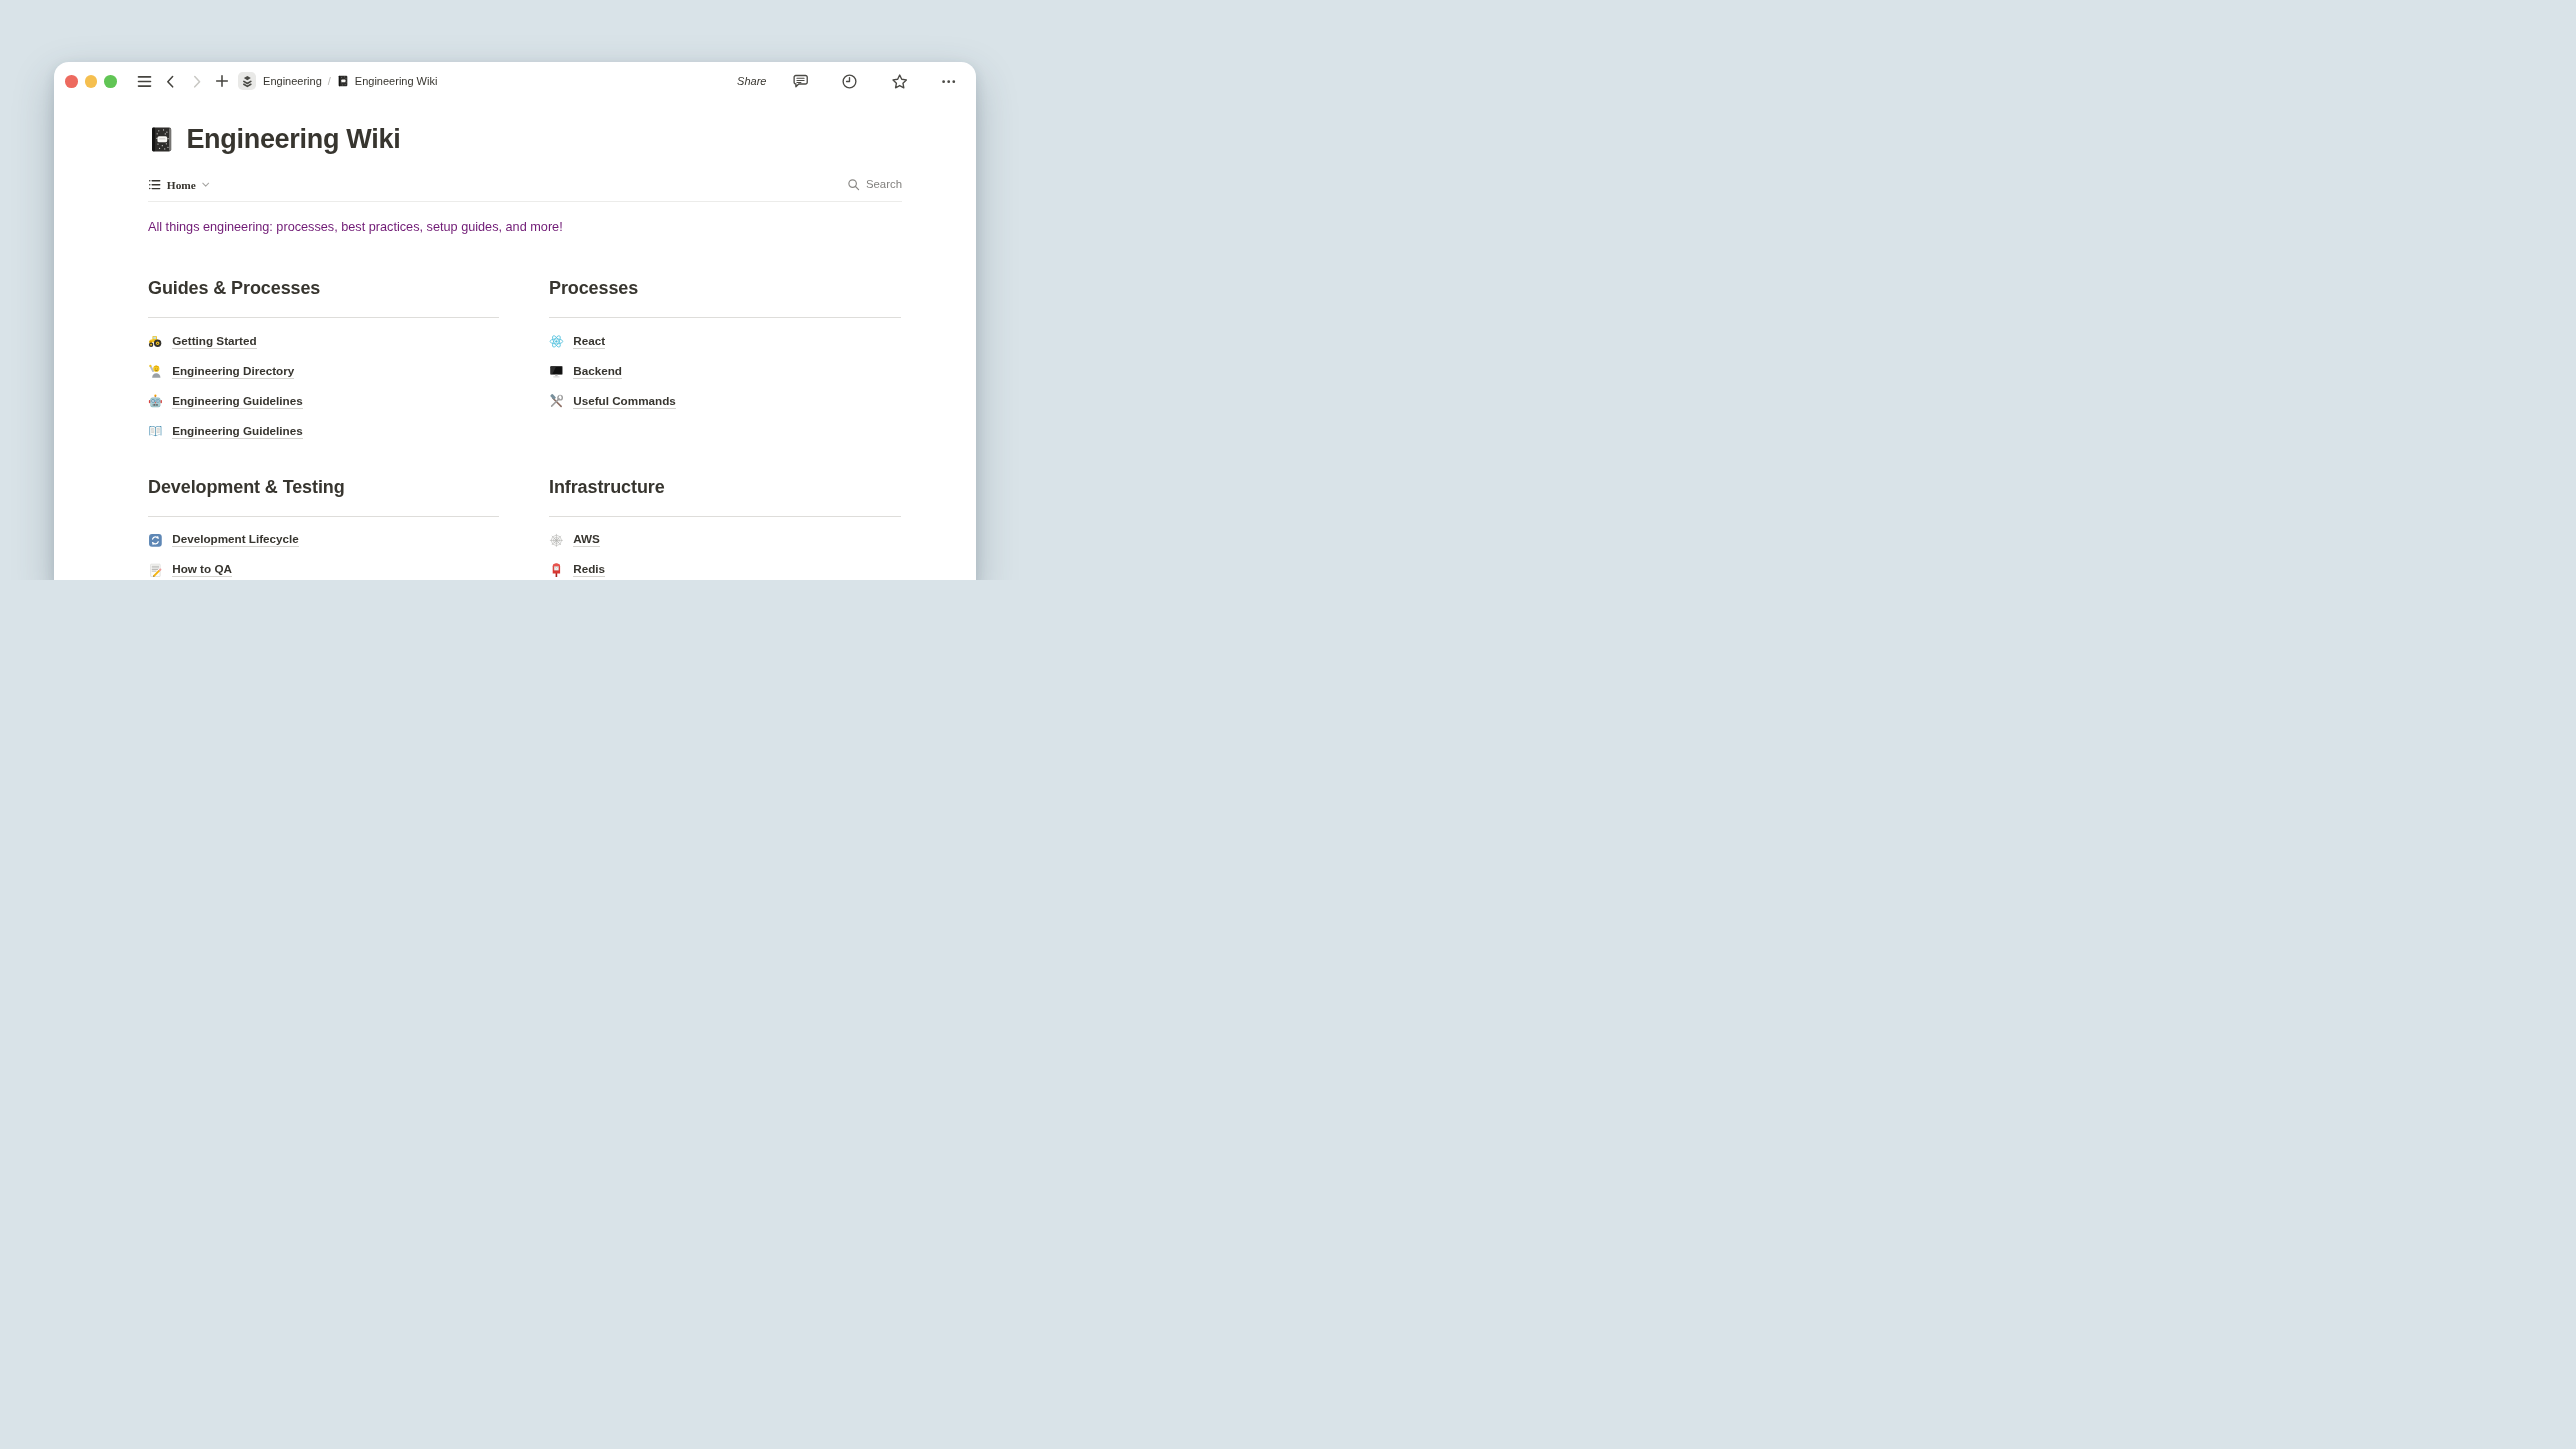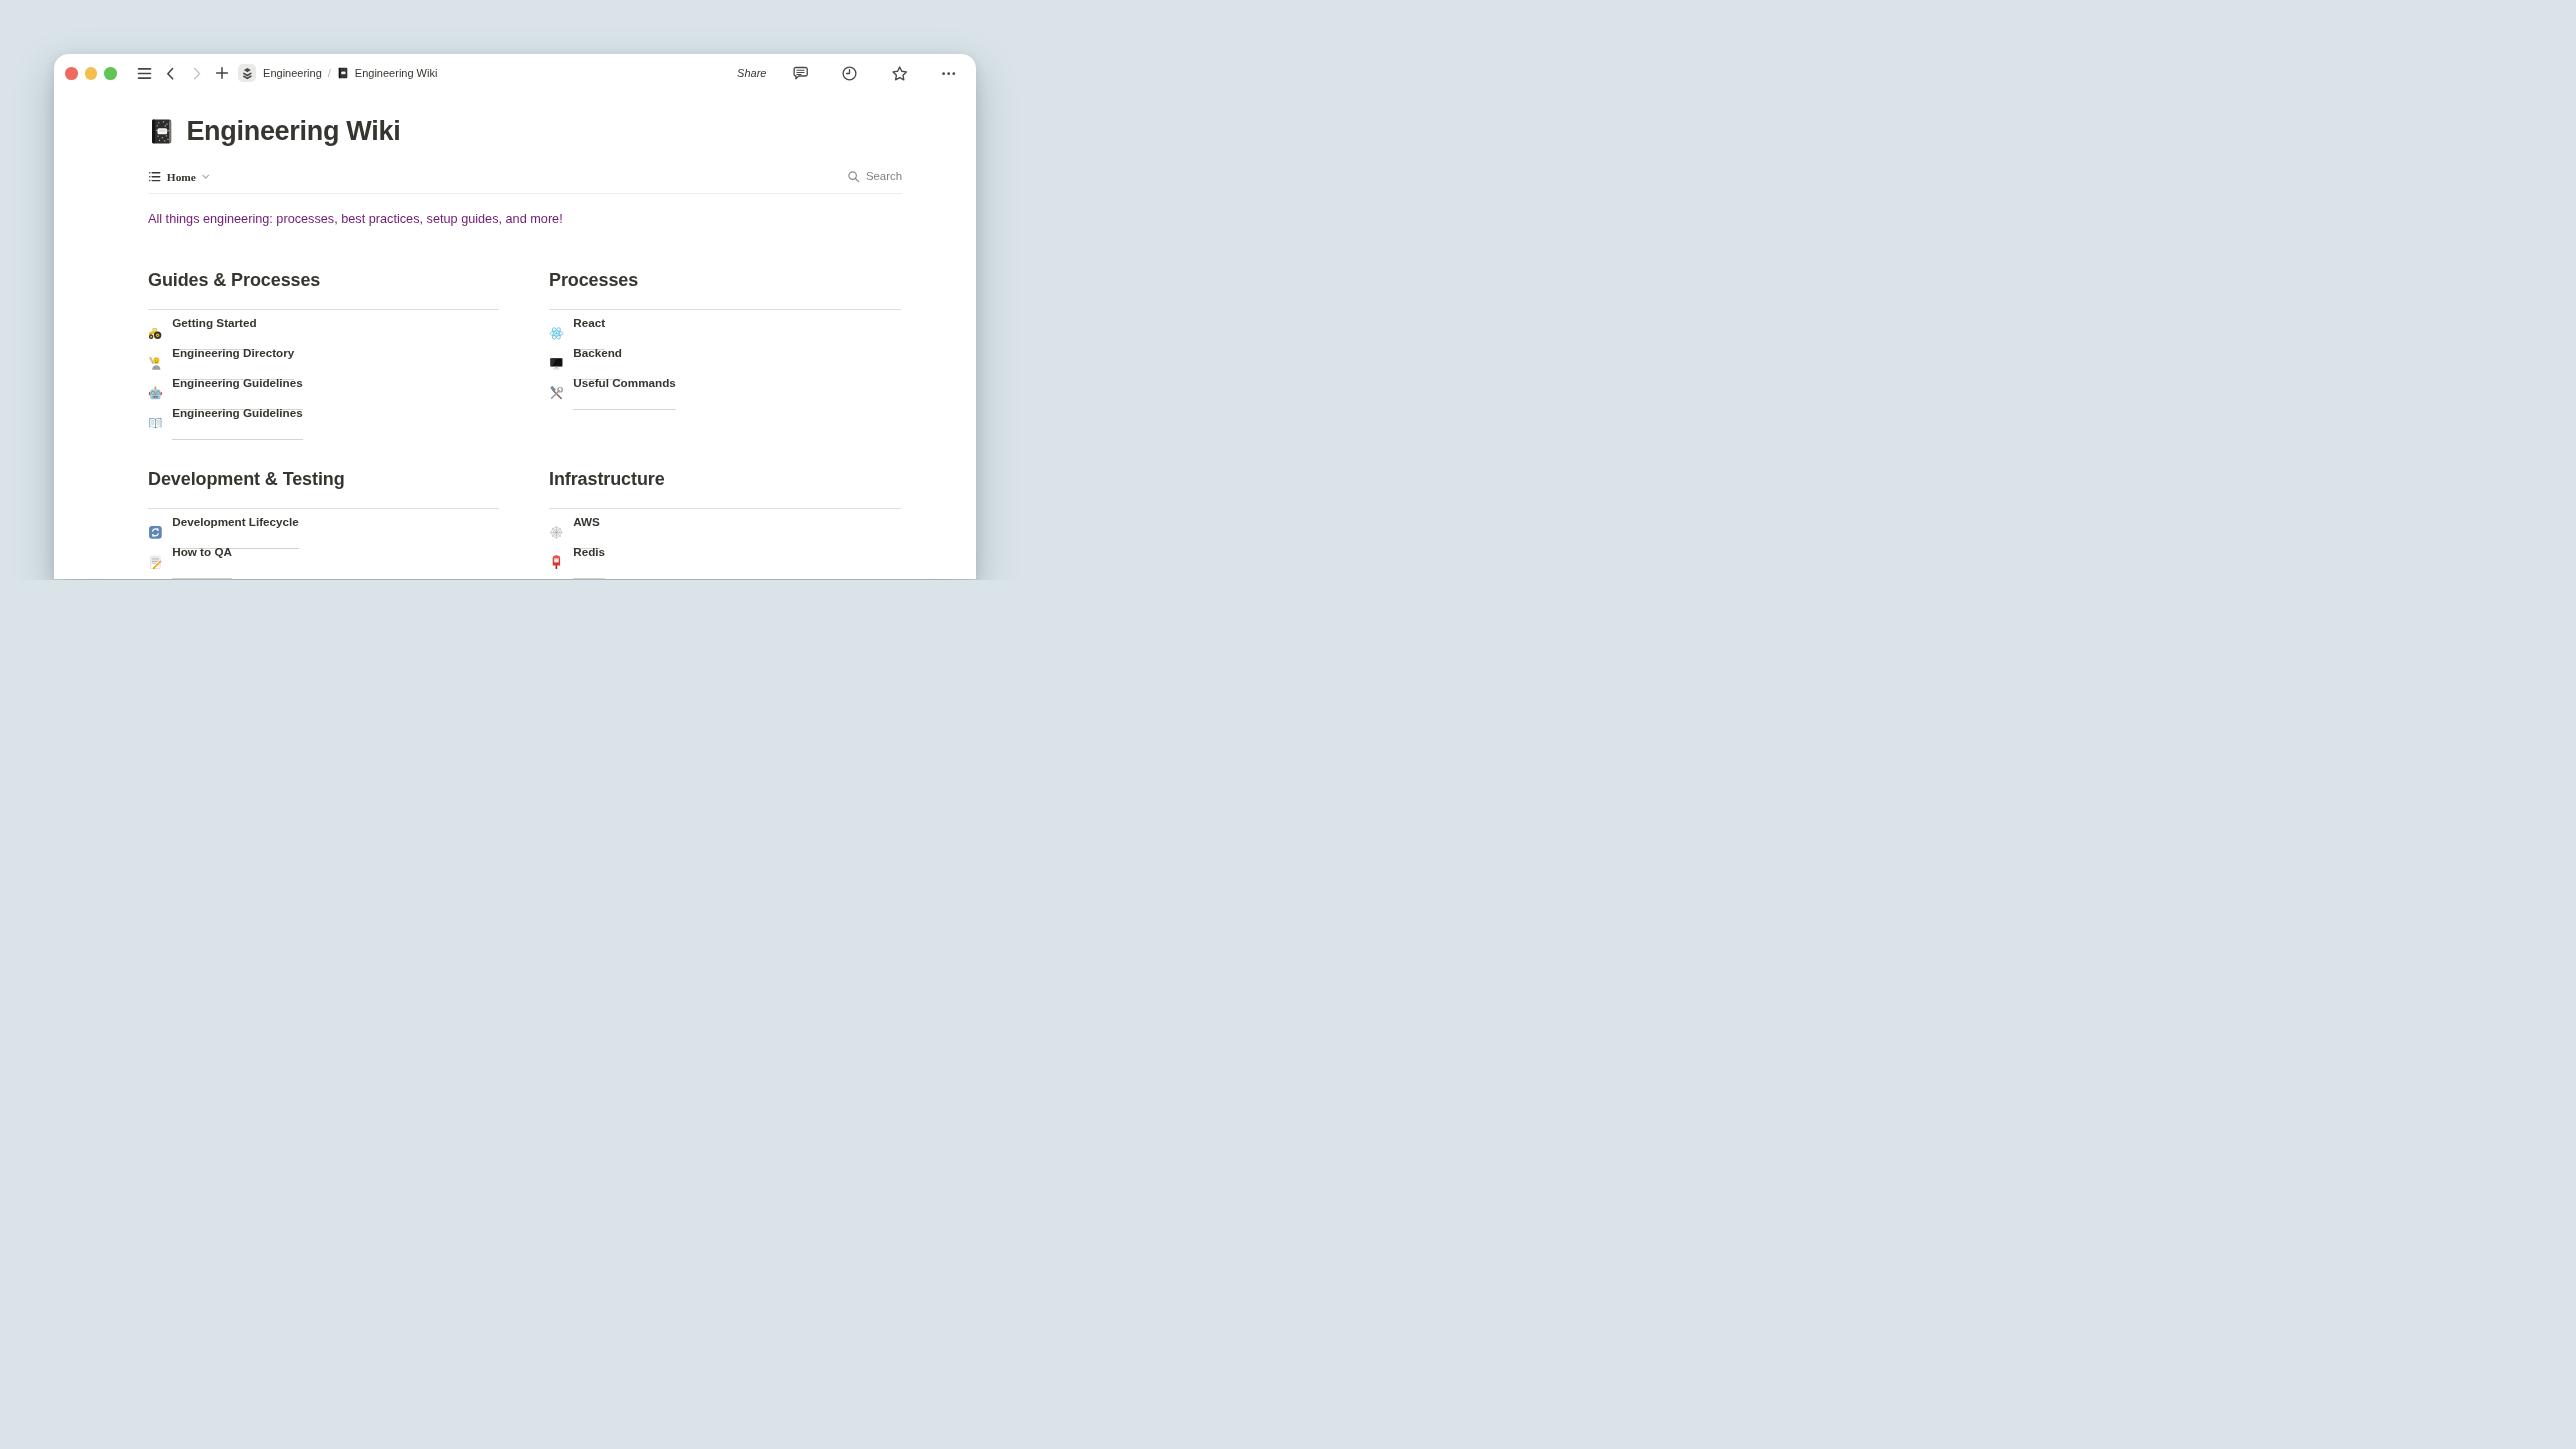--- a/index.html
+++ b/index.html
@@ -5,21 +5,21 @@
 <style>
   * { margin:0; padding:0; box-sizing:border-box; }
   html,body { width:1030px; height:580px; overflow:hidden; }
   body {
     background:#d9e3e8;
     font-family:"Liberation Sans","DejaVu Sans",sans-serif;
     color:#37352f;
     position:relative;
   }
   .window {
-    position:absolute; left:54px; top:54px; width:922px; height:525px;
+    position:absolute; left:54px; top:62px; width:922px; height:525px;
     background:#ffffff; border-radius:14.8px 14.8px 0 0;
     box-shadow:0 16px 40px rgba(45,65,78,.28), 0 4px 12px rgba(45,65,78,.14);
     overflow:hidden;
   }
   
   .toolbar {
     height:36px; display:flex; align-items:center;
     padding:0 17.4px 0 11.4px; gap:0; margin-top:1.3px;
   }
   .traffic { display:flex; align-items:center; gap:6.7px; margin-right:13.4px; }
@@ -64,21 +64,21 @@
   }
   .section-title {
     font-size:18px; font-weight:700; line-height:23px; letter-spacing:-0.1px;
     padding-bottom:17px; border-bottom:0.7px solid #deddda;
   }
   .links { margin-top:8px; }
   .link-row { height:30px; display:flex; align-items:center; gap:9.4px; cursor:pointer; }
   .link-row .emoji { width:14.8px; height:14.8px; display:flex; align-items:center; justify-content:center; flex:0 0 auto; }
   .link-label {
     font-size:11.7px; font-weight:600; color:#37352f; line-height:14px;
-    border-bottom:1px solid #d5d4d0; padding-bottom:19px;
+    border-bottom:1px solid #d5d4d0; padding-bottom:0;
   }
   svg { display:block; }
 </style>
 </head>
 <body>
 
 <div class="window">
 
   <div class="toolbar">
     <div class="traffic">

